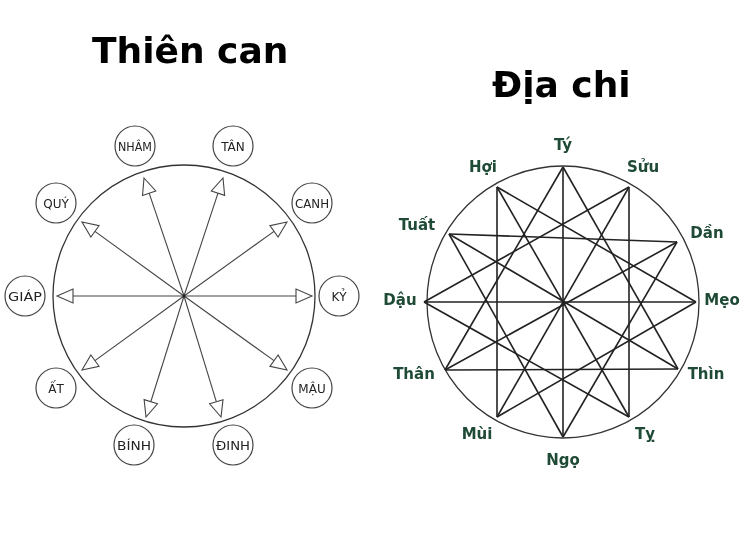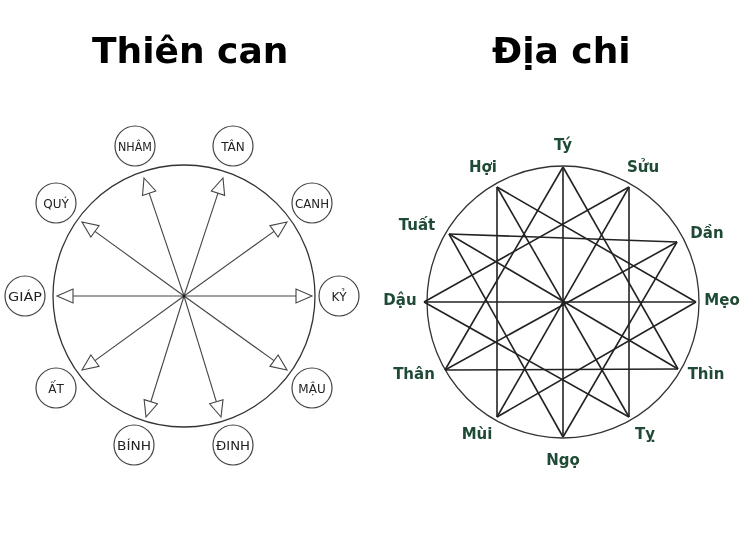--- a/index.html
+++ b/index.html
@@ -2,21 +2,21 @@
 <html><head>
 <meta charset="utf-8">
 <style>
   html, body { margin: 0; padding: 0; background: #ffffff; }
   body { width: 750px; height: 536px; position: relative; overflow: hidden; font-family: "DejaVu Sans", sans-serif; }
   .title {
     position: absolute; top: 30px; font-family: "DejaVu Sans", sans-serif; font-weight: bold;
     font-size: 36px; color: #000; letter-spacing: 0px; white-space: nowrap;
   }
   #title-left { left: 92px; }
-  #title-right { left: 492px; }
+  #title-right { left: 492px; margin-top: 34px; }
   svg { position: absolute; left: 0; top: 0; }
   .node-circle { fill: #fff; stroke: #444; stroke-width: 1.2; }
   .node-text { font-family: "DejaVu Sans", sans-serif; font-size: 12px; fill: #222; text-anchor: middle; dominant-baseline: central; }
   .branch-text { font-family: "DejaVu Sans", sans-serif; font-weight: bold; font-size: 15px; fill: #1f4a35; text-anchor: middle; dominant-baseline: central; }
   .ring { fill: none; stroke: #333; stroke-width: 1.3; }
   .spoke { stroke: #444; stroke-width: 1.1; }
   .arrowhead { fill: #fff; stroke: #444; stroke-width: 1.1; }
   .star-line { stroke: #222; stroke-width: 1.6; }
 </style>
 </head>

